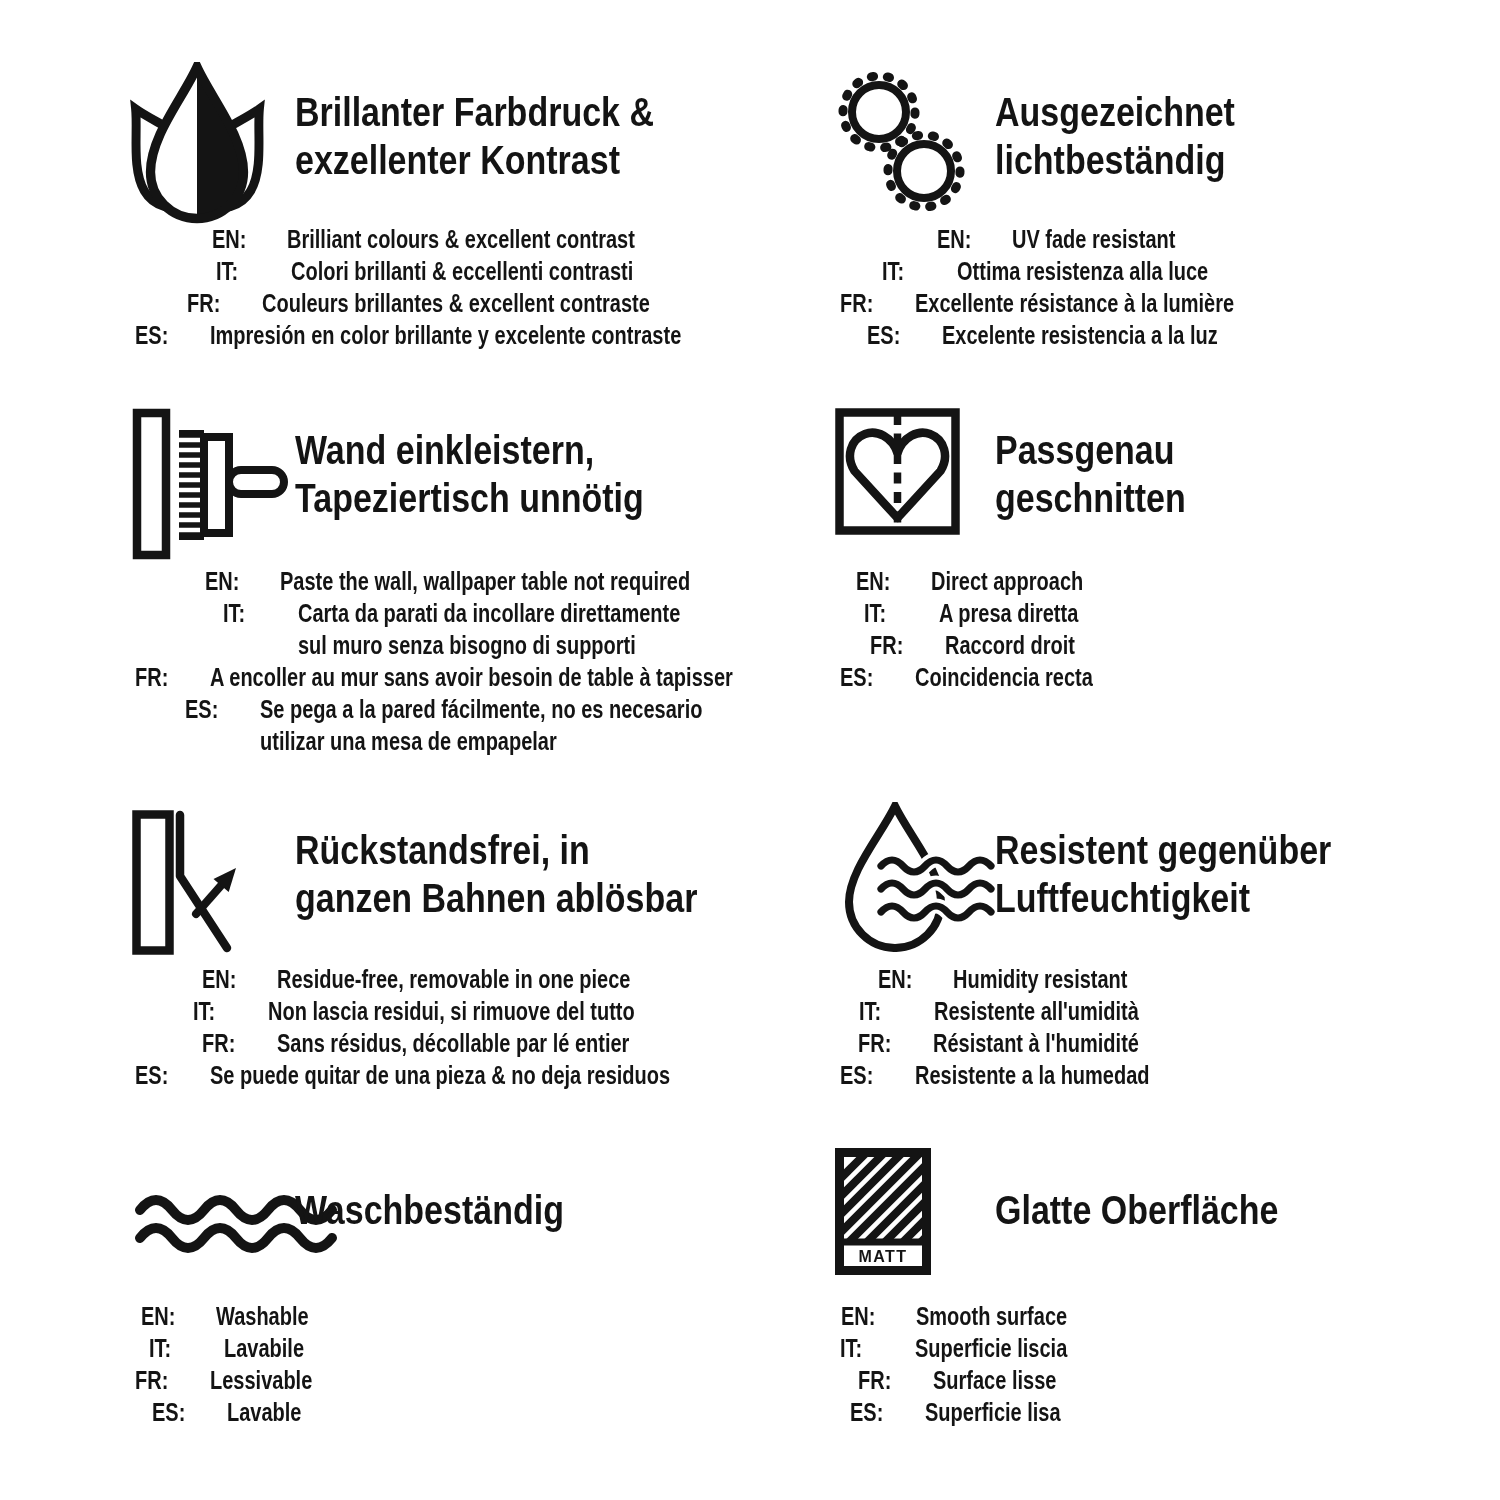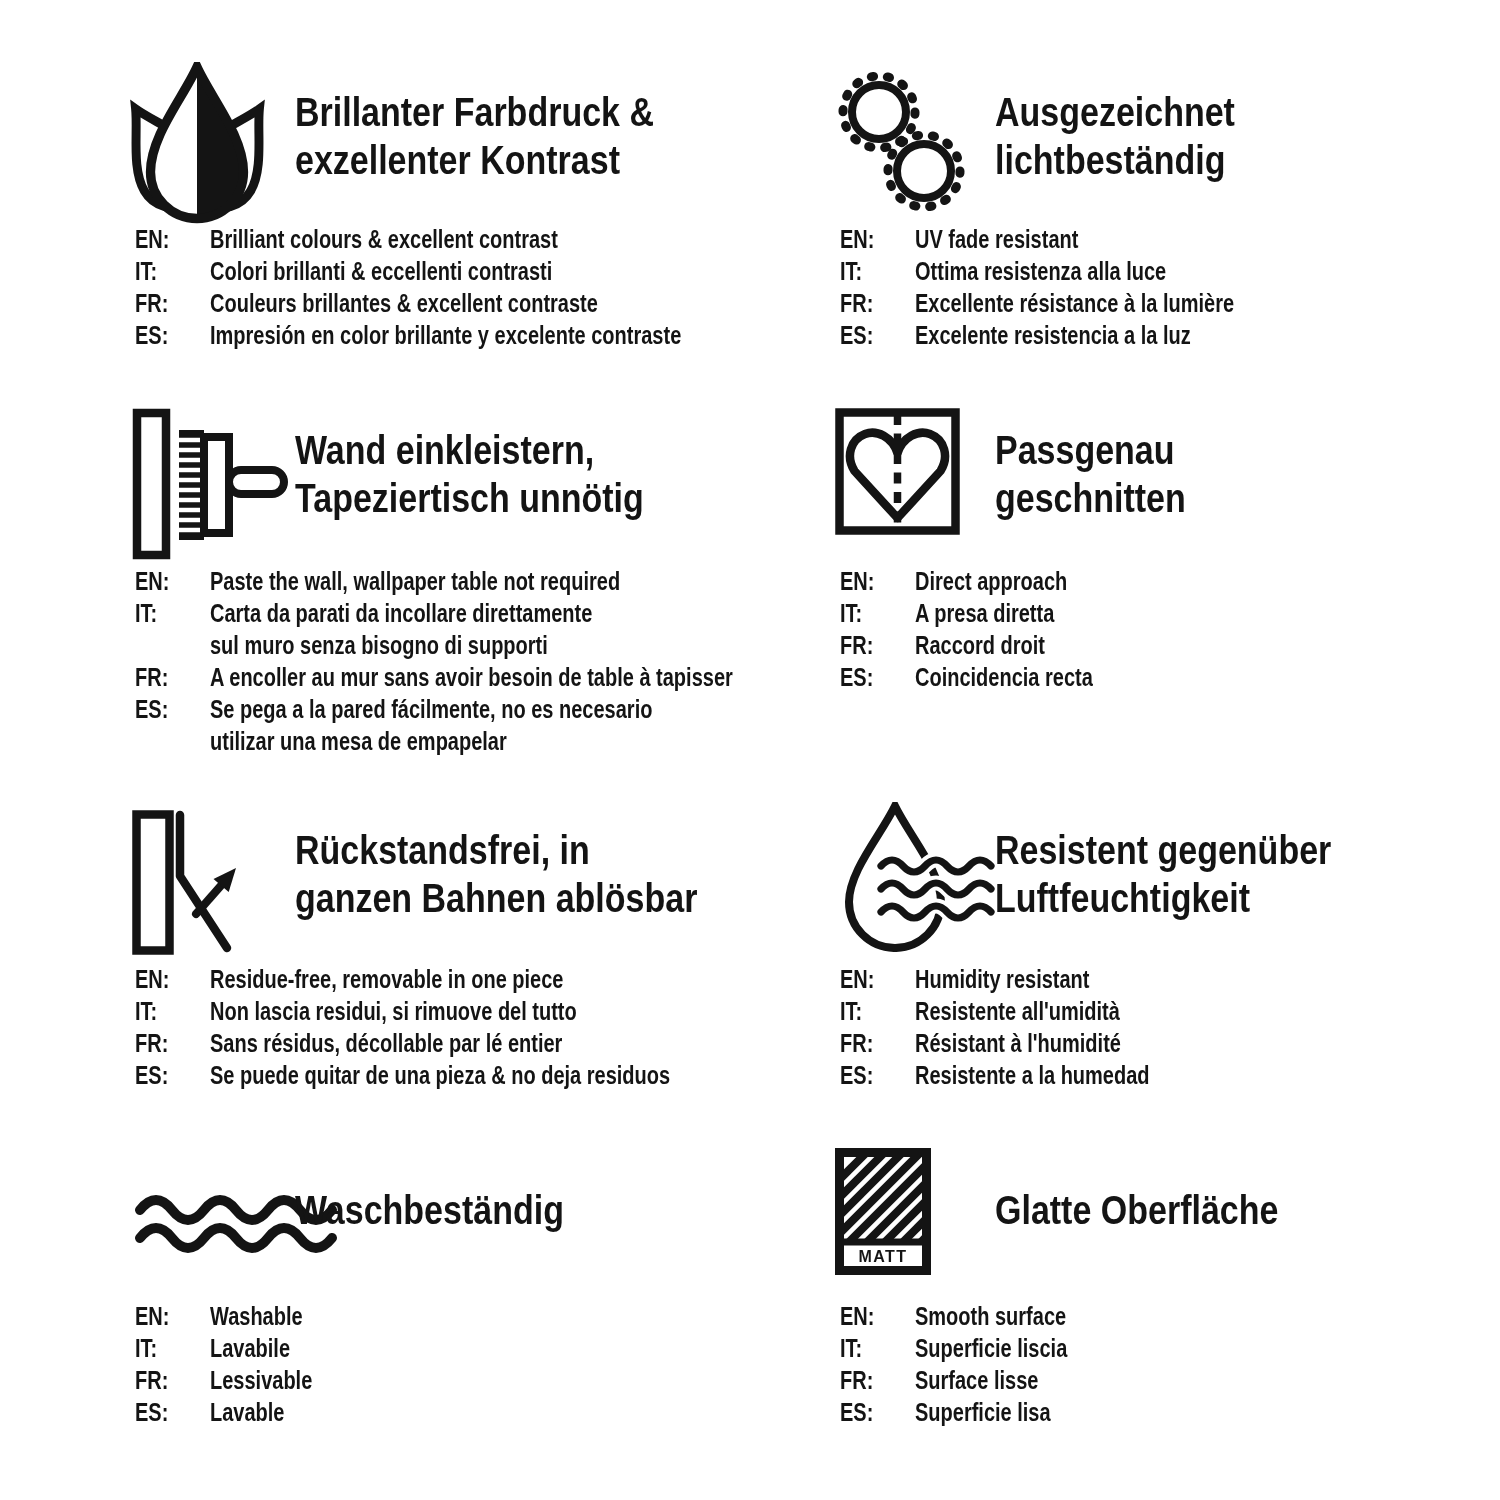--- a/index.html
+++ b/index.html
@@ -13,21 +13,21 @@
   .block { position:absolute; }
   .block .ic { position:absolute; color:var(--ink,#141414); }
   .fillbg { fill:var(--background,#fff); }
   .bgstroke { stroke:var(--background,#fff); }
   .bgstroke2 { stroke:var(--background,#fff); stroke-width:15; }
   .wave { stroke:currentColor; stroke-width:7.2; }
   .title {
     position:absolute; font-size:40px; font-weight:bold; line-height:48px;
     white-space:pre; transform:scaleX(.85); transform-origin:0 0;
   }
-  .langs { position:absolute; display:flex; flex-direction:column; }
+  .langs { position:absolute; display:flex; flex-direction:column;align-items:center; }
   .lrow { display:grid; grid-template-columns:75px auto; align-items:start; }
   .llabel, .ltext {
     font-size:25px; font-weight:bold; line-height:32px;
     white-space:pre; transform:scaleX(.8); transform-origin:0 0;
   }
   .ic text { font-family:"Liberation Sans", sans-serif; }
 
   .b1{left:130px;top:62px;width:690px;}  .b1 .ic{left:0;top:0;}   .b1 .title{left:165px;top:26px;} .b1 .langs{left:5px;top:161px;}
   .b2{left:835px;top:62px;width:660px;}  .b2 .ic{left:0;top:4px;} .b2 .title{left:160px;top:26px;} .b2 .langs{left:5px;top:161px;}
   .b3{left:130px;top:402px;width:690px;} .b3 .ic{left:2px;top:6px;} .b3 .title{left:165px;top:24px;} .b3 .langs{left:5px;top:163px;}

